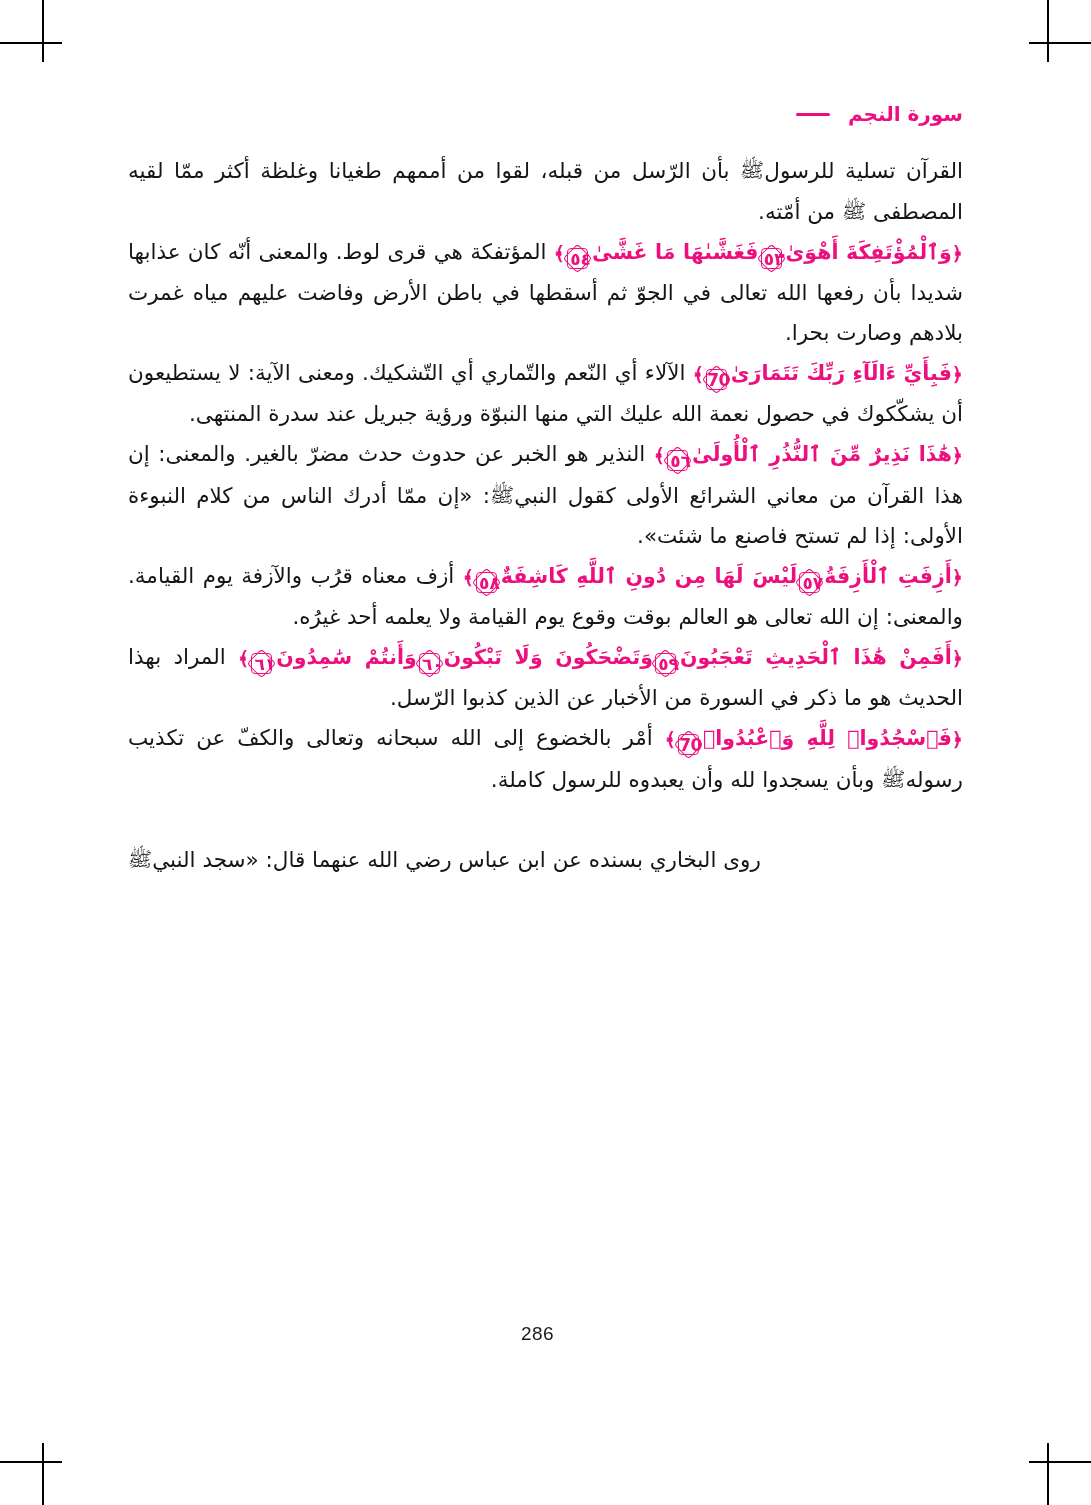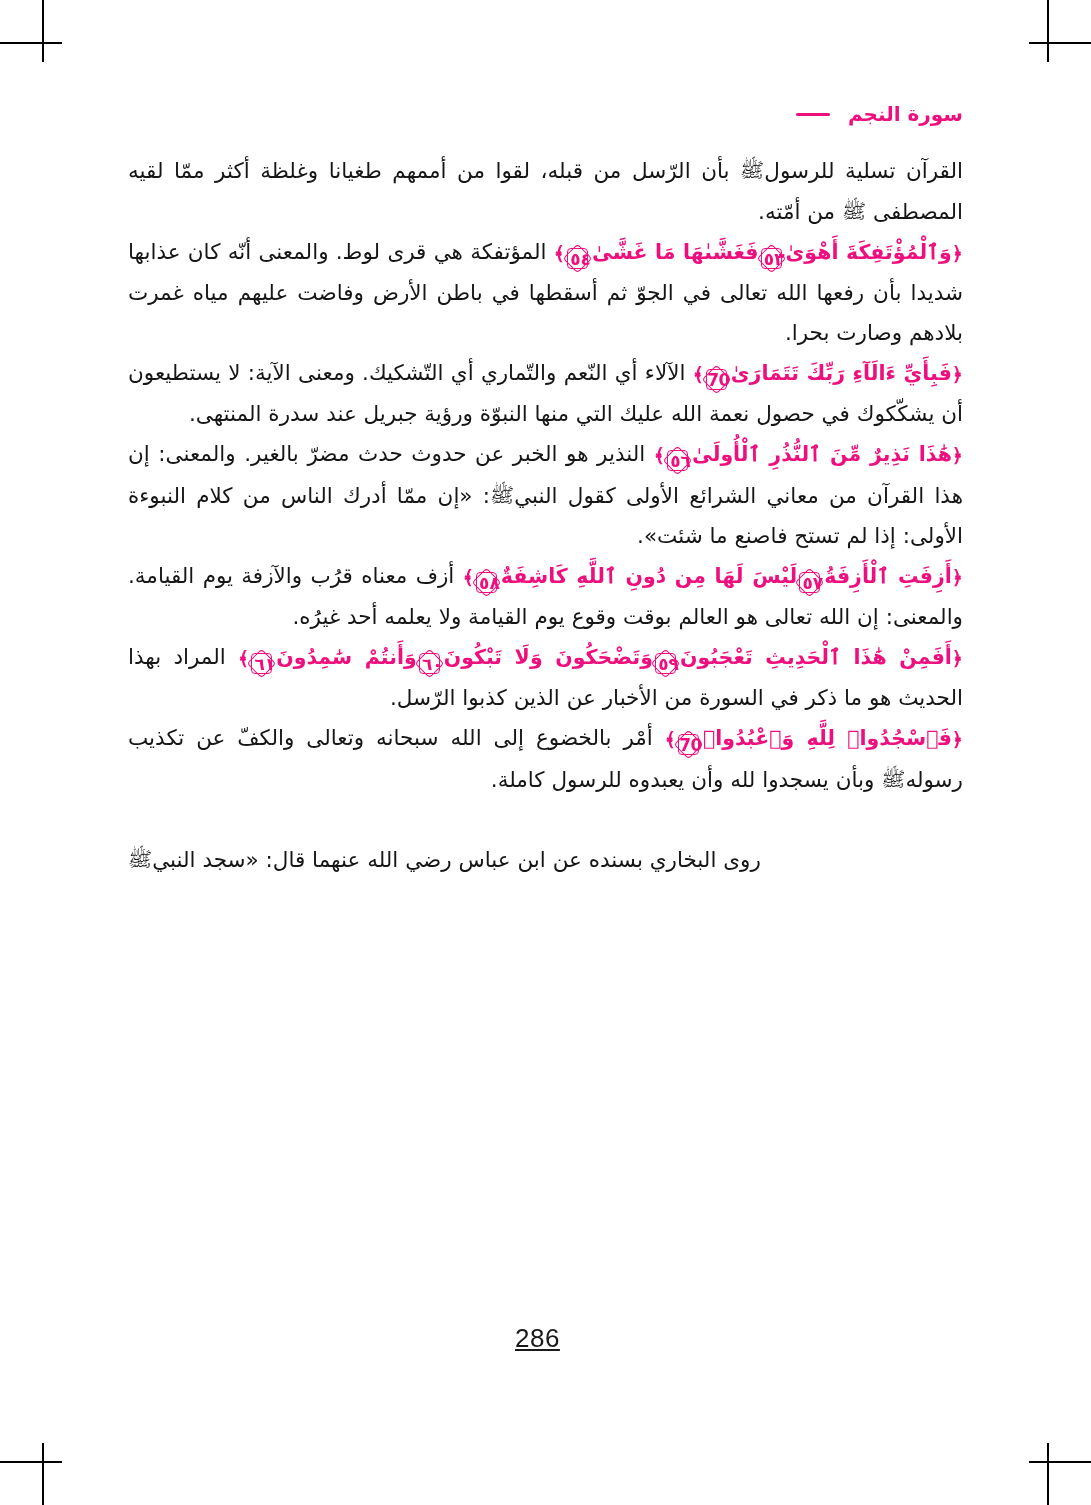--- a/index.html
+++ b/index.html
@@ -165,24 +165,23 @@
   }
 
   
   .page-number {
     position: absolute;
     top: 1323px;
     left: 0;
     right: 16px;
     text-align: center;
     font-family: "Liberation Sans", sans-serif;
-    font-size: 26px;
+    font-size: 19px;
     color: #1a1a1a;
     letter-spacing: 0.5px;
-    text-decoration: underline;
   }
 </style>
 </head>
 <body>
 
 <div class="page">
 
   <div class="crop crop-v crop-tl-v"></div>
   <div class="crop crop-h crop-tl-h"></div>
   <div class="crop crop-v crop-tr-v"></div>

